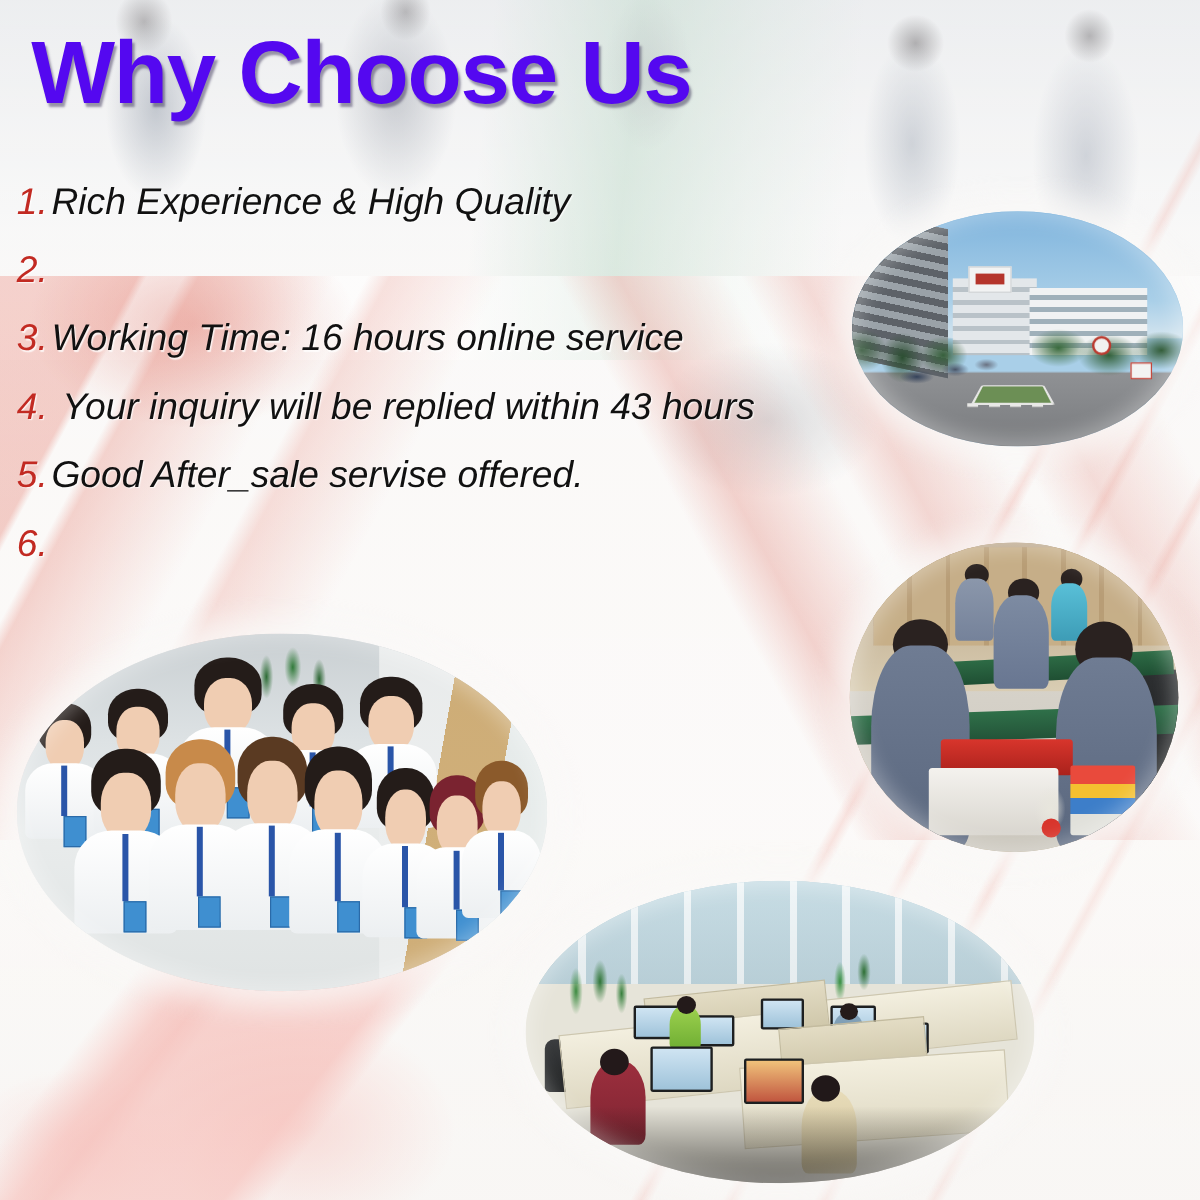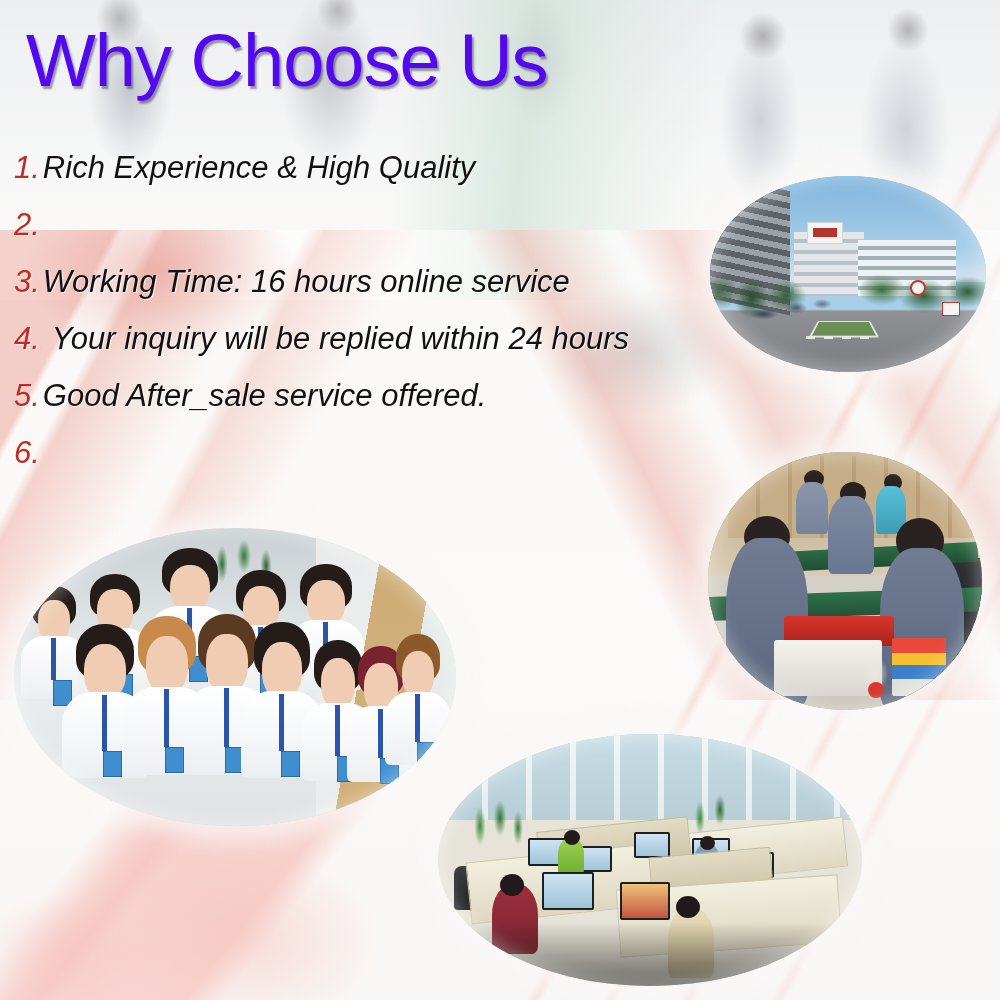--- a/index.html
+++ b/index.html
@@ -84,21 +84,21 @@
   .bg-veil {
     position: absolute; inset: 0;
     background: linear-gradient(180deg, rgba(255,255,255,.30), rgba(255,255,255,.16) 45%, rgba(255,255,255,.34));
   }
 
   
   .title {
     position: absolute;
     left: 26px; top: 18px;
     font-size: 74px;
-    font-weight: normal;
+    font-weight: bold;
     letter-spacing: -1px;
     color: #5408f0;
     text-shadow: 2px 3px 2px rgba(40,30,70,.45);
     white-space: nowrap;
   }
 
   
   .list {
     position: absolute;
     left: 14px; top: 150px;
@@ -460,25 +460,25 @@
     </div>
     <div class="bullet">
       <span class="num">2.</span>
     </div>
     <div class="bullet">
       <span class="num">3.</span>
       <span class="txt">Working Time: 16 hours online service</span>
     </div>
     <div class="bullet indent">
       <span class="num">4.</span>
-      <span class="txt">Your inquiry will be replied within 24 hours</span>
+      <span class="txt">Your inquiry will be replied within 43 hours</span>
     </div>
     <div class="bullet">
       <span class="num">5.</span>
-      <span class="txt">Good After_sale service offered.</span>
+      <span class="txt">Good After_sale servise offered.</span>
     </div>
     <div class="bullet indent">
       <span class="num">6.</span>
     </div>
   </div>
 
   <div class="oval" id="oval-building">
     <div class="scene">
       <div class="bldg-left"></div>
       <div class="bldg-mid"></div>

